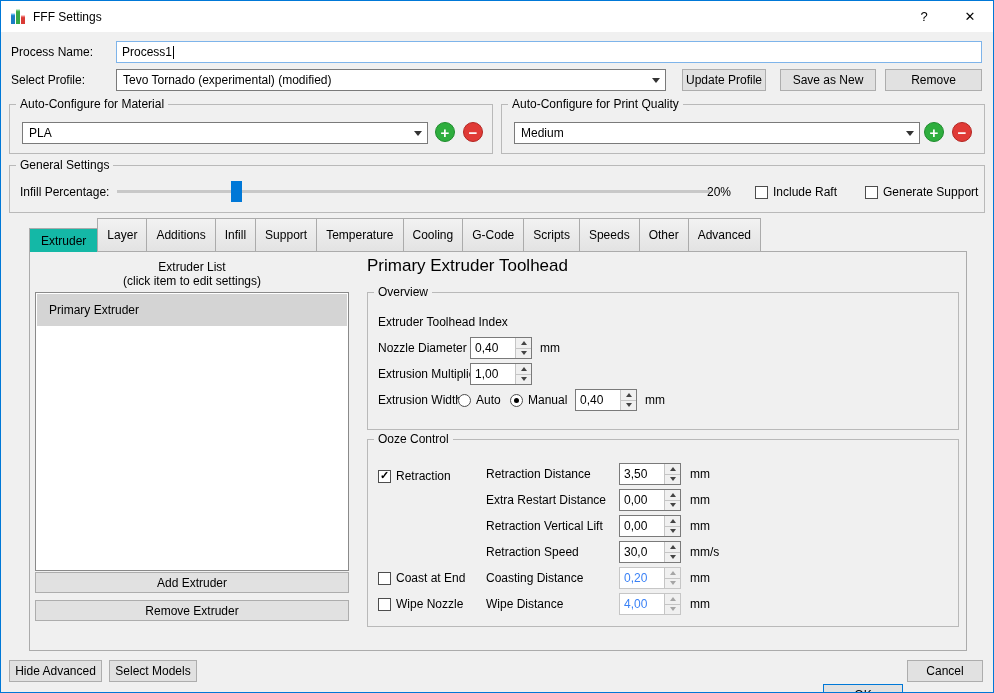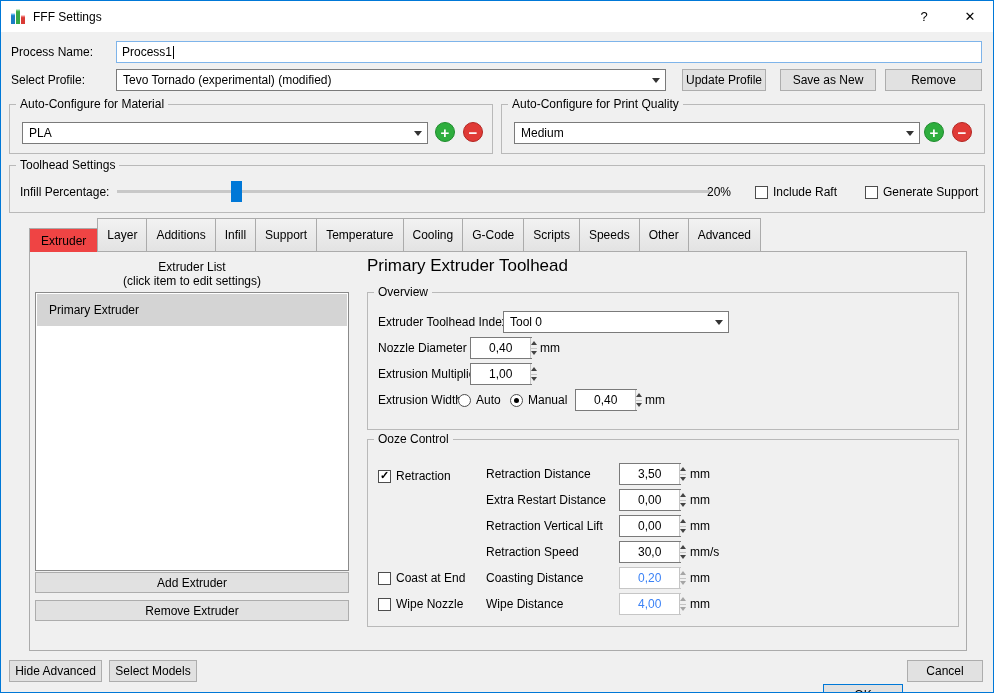--- a/index.html
+++ b/index.html
@@ -28,40 +28,40 @@
   .gtitle { position:absolute; top:-8px; left:6px; background:#f0f0f0; padding:0 4px; white-space:nowrap; }
   .circ { position:absolute; width:20px; height:20px; border-radius:50%; color:#fff; display:flex; align-items:center; justify-content:center; font-size:15px; font-weight:bold; line-height:1; }
   .circ.green { background:#2eae3e; border:1px solid #1f8c2d; }
   .circ.red { background:#e03a36; border:1px solid #b32622; }
   .cb { width:13px; height:13px; background:#fff; border:1px solid #4d4d4d; display:inline-flex; align-items:center; justify-content:center; flex:none; }
   .cb .mark { font-size:11px; font-weight:bold; line-height:1; margin-top:-1px; }
   .radio { width:13px; height:13px; background:#fff; border:1px solid #4d4d4d; border-radius:50%; display:inline-flex; align-items:center; justify-content:center; flex:none; }
   .radio .dot { width:5px; height:5px; border-radius:50%; background:#000; }
   .cbrow { position:absolute; display:flex; align-items:center; gap:5px; height:22px; white-space:nowrap; }
   .spin { position:absolute; width:62px; height:22px; background:#fff; border:1px solid #7a7a7a; display:flex; }
-  .spin .sval { flex:1; display:flex; align-items:center; padding:0 18px; }
+  .spin .sval { flex:1; display:flex; align-items:center; padding:0 4px; }
   .spin .sbtns { width:16px; display:flex; flex-direction:column; border-left:1px solid #c5c5c5; }
   .spin .sbtn { flex:1; background:#f0f0f0; display:flex; align-items:center; justify-content:center; }
   .spin .sbtn:first-child { border-bottom:1px solid #c5c5c5; }
   .spin.disabled .sval { color:#3b82f6; }
   .spin.disabled { border-color:#c6c6c6; }
   .spin.disabled .arr-up-s { border-bottom-color:#a5a5a5; }
   .spin.disabled .arr-dn-s { border-top-color:#a5a5a5; }
   .unit { position:absolute; height:22px; display:flex; align-items:center; white-space:nowrap; }
   .flabel { position:absolute; height:22px; display:flex; align-items:center; white-space:nowrap; }
 
   
   .slider { position:absolute; height:21px; }
   .slider .track { position:absolute; left:0; right:0; top:9px; height:3px; background:#c8c8c8; }
   .slider .thumb { position:absolute; top:0; width:11px; height:21px; background:#0078d7; }
 
   
   .tabbar { position:absolute; left:28px; top:227px; height:24px; display:flex; align-items:flex-end; z-index:3; }
   .tab { height:21px; padding:16px 9px; display:flex; align-items:center; background:linear-gradient(#f2f2f2,#e3e3e3); border:1px solid #ababab; margin-right:-1px; }
-  .tab.selected { height:24px; background:#ef4444; border-bottom:none; padding:0 11px; position:relative; z-index:4; }
+  .tab.selected { height:24px; background:#14b8a6; border-bottom:none; padding:0 11px; position:relative; z-index:4; }
   .tabpane { position:absolute; left:28px; top:250px; width:938px; height:400px; border:1px solid #ababab; background:#f0f0f0; z-index:2; }
 
   
   .list-header { position:absolute; left:5px; top:8px; width:314px; text-align:center; line-height:14px; }
   .listbox { position:absolute; left:5px; top:40px; width:314px; height:279px; background:#fff; border:1px solid #8a8a8a; padding:1px; }
   .list-item { height:32px; display:flex; align-items:center; padding:0 12px; }
   .list-item.selected { background:#d4d4d4; }
   .page-title { position:absolute; left:337px; top:4px; font-size:17px; }
 </style>
 </head>
@@ -123,21 +123,21 @@
     </div>
     <span class="circ green" style="left:422px;top:17px">
         <span>+</span>
       </span>
     <span class="circ red" style="left:450px;top:17px">
         <span>−</span>
       </span>
   </div>
 
   <div class="group" style="left:8px;top:164px;width:976px;height:48px">
-    <span class="gtitle">Toolhead Settings</span>
+    <span class="gtitle">General Settings</span>
     <span class="flabel" style="left:10px;top:15px">Infill Percentage:</span>
     <div class="slider" style="left:107px;top:15px;width:593px">
       <span class="track"></span>
       <span class="thumb" style="left:114px"></span>
     </div>
     <span class="unit" style="left:697px;top:15px">20%</span>
     <div class="cbrow" style="left:745px;top:15px">
       <span class="cb"></span>
       <span>Include Raft</span>
     </div>
@@ -173,24 +173,20 @@
     </div>
     <div class="btn" style="left:5px;top:320px;width:314px;height:21px">Add Extruder</div>
     <div class="btn" style="left:5px;top:348px;width:314px;height:21px">Remove Extruder</div>
 
     <div class="page-title">Primary Extruder Toolhead</div>
 
     <div class="group" style="left:337px;top:40px;width:592px;height:138px">
       <span class="gtitle">Overview</span>
 
       <span class="flabel" style="left:10px;top:18px">Extruder Toolhead Index</span>
-      <div class="combo" style="left:135px;top:18px;width:226px">
-        <span class="cval">Tool 0</span>
-        <span class="arr-dn"></span>
-      </div>
 
       <span class="flabel" style="left:10px;top:44px">Nozzle Diameter</span>
       <div class="spin" style="left:102px;top:44px">
         <span class="sval">0,40</span>
         <span class="sbtns">
           <span class="sbtn">
               <span class="arr-up-s"></span>
             </span>
           <span class="sbtn">
               <span class="arr-dn-s"></span>

